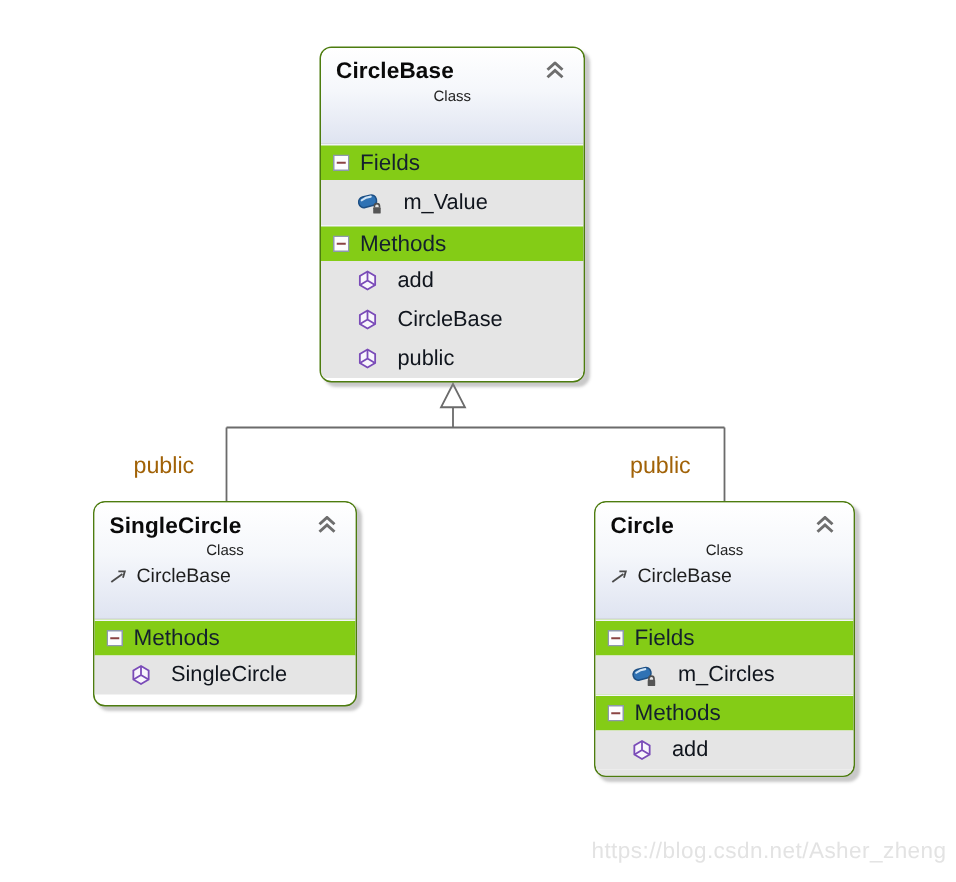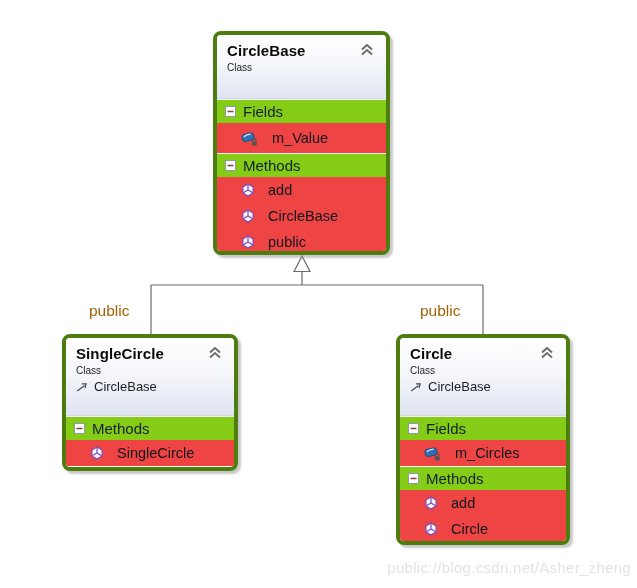--- a/index.html
+++ b/index.html
@@ -10,24 +10,25 @@
     background: #ffffff;
     overflow: hidden;
     font-family: "Liberation Sans", sans-serif;
     color: #1a1a1a;
   }
   .connector-layer { position: absolute; left: 0; top: 0; width: 637px; height: 588px; }
 
   .class-box {
     position: absolute;
     background: #ffffff;
-    border: 4px solid #4d7c0f;
+    border: 1px solid #4d7c0f;
     border-radius: 8px;
     box-shadow: 3px 3px 2px rgba(135,135,135,0.45);
     overflow: hidden;
+    text-align: center;
   }
   .box-header {
     background: linear-gradient(180deg, #ffffff 0%, #f5f7fb 45%, #dfe4f1 100%);
     border-bottom: 1px solid #d4d8e0;
     padding: 7px 10px 0 10px;
   }
   .title-row { display: flex; justify-content: space-between; align-items: flex-start; }
   .class-title { font-weight: bold; font-size: 15px; color: #0a0a0a; letter-spacing: .1px; }
   .chevron-btn { margin-top: 2px; margin-right: 2px; line-height: 0; cursor: pointer; }
   .class-kind { font-size: 10px; margin-top: 3px; color: #222; }
@@ -39,21 +40,21 @@
     height: 24px;
     background: #84cc16;
     border-top: 1px solid #f2f4fa;
     padding-left: 8px;
     gap: 7px;
   }
   .section-label { font-size: 15px; color: #14202e; }
   .member-row {
     display: flex; align-items: center;
     height: 26px;
-    background: #ef4444;
+    background: #e5e5e5;
     padding-left: 24px;
     gap: 13px;
   }
   .member-name { font-size: 14.5px; color: #10151d; }
   .icon { line-height: 0; }
 
   .pub-label {
     position: absolute;
     font-size: 15.5px;
     color: #a16207;
@@ -188,21 +189,21 @@
       <span class="icon">
         <svg width="14" height="14" viewBox="0 0 14 14">
             <polygon points="7,1 12.1,4 12.1,10 7,13 1.9,10 1.9,4" fill="#f8f5fc" stroke="#7a4bb8" stroke-width="1.2"></polygon>
             <path d="M7 7 L7 1.4 M7 7 L2.3 9.8 M7 7 L11.7 9.8" stroke="#7a4bb8" stroke-width="1.2" fill="none"></path>
           </svg>
       </span>
       <span class="member-name">SingleCircle</span>
     </div>
   </div>
 
-  <div class="class-box" style="left:396px; top:334px; width:174px; height:211px;">
+  <div class="class-box" style="left:396px; top:334px; width:174px; height:184px;">
     <div class="box-header" style="height:78px;">
       <div class="title-row">
         <span class="class-title">Circle</span>
         <span class="chevron-btn icon">
           <svg width="14" height="12" viewBox="0 0 14 12">
               <path d="M2 5.5 L7 1 L12 5.5 M2 10.5 L7 6 L12 10.5" fill="none" stroke="#6e6e6e" stroke-width="2"></path>
             </svg>
         </span>
       </div>
       <div class="class-kind">Class</div>
@@ -262,14 +263,14 @@
       <span class="icon">
         <svg width="14" height="14" viewBox="0 0 14 14">
             <polygon points="7,1 12.1,4 12.1,10 7,13 1.9,10 1.9,4" fill="#f8f5fc" stroke="#7a4bb8" stroke-width="1.2"></polygon>
             <path d="M7 7 L7 1.4 M7 7 L2.3 9.8 M7 7 L11.7 9.8" stroke="#7a4bb8" stroke-width="1.2" fill="none"></path>
           </svg>
       </span>
       <span class="member-name">Circle</span>
     </div>
   </div>
 
-  <div class="watermark">public://blog.csdn.net/Asher_zheng</div>
+  <div class="watermark">https://blog.csdn.net/Asher_zheng</div>
 </div>
 
 </body></html>

